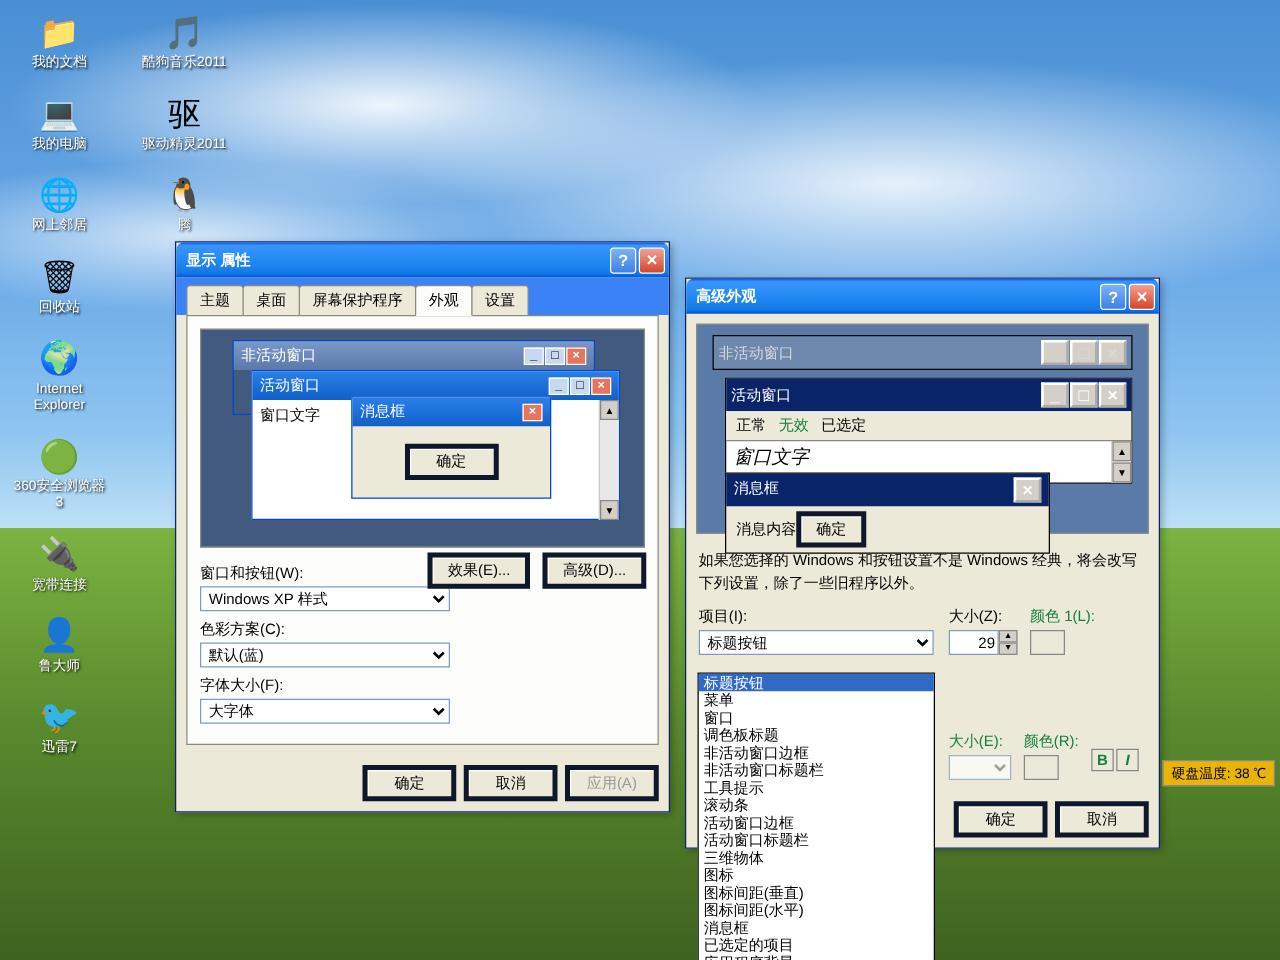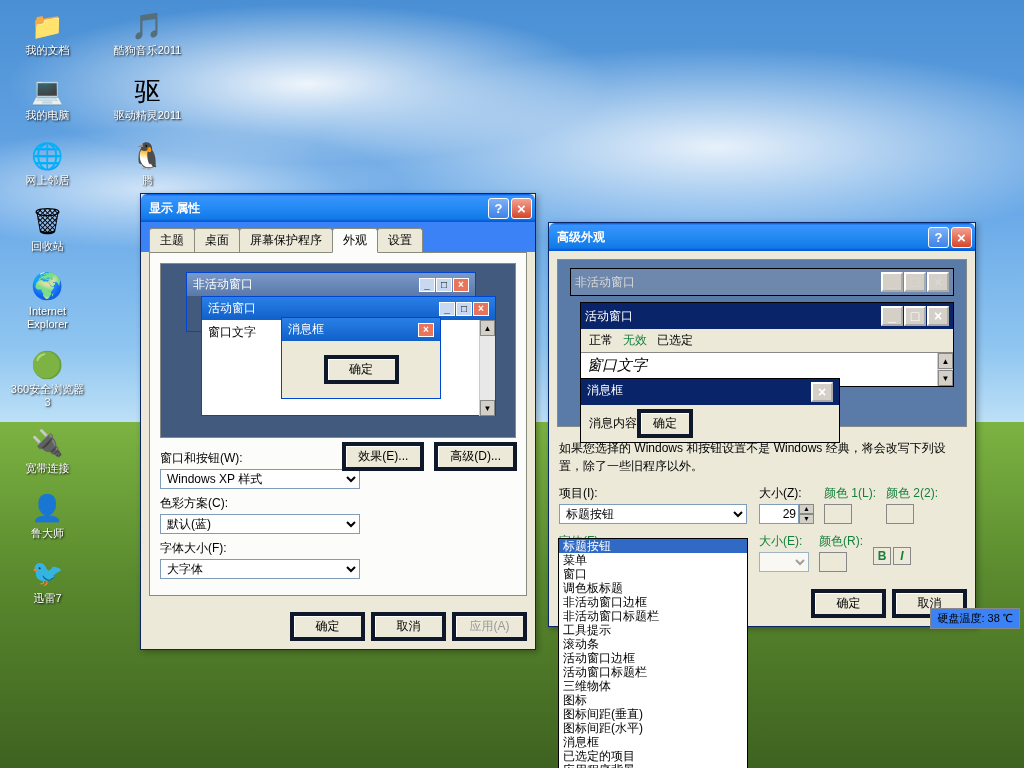--- a/index.html
+++ b/index.html
@@ -41,21 +41,21 @@
 .adv-preview{background:#5a7aa8;border:1px solid #888;height:168px;position:relative;margin:8px}
 .adv-note{padding:4px 10px;line-height:1.5}
 .adv-controls{padding:6px 10px;display:flex;gap:10px;flex-wrap:wrap}
 .dropdown-list{position:absolute;background:#fff;border:1px solid #000;z-index:50;width:190px}
 .dd-item{padding:0 4px;line-height:14px;font-size:12px;cursor:pointer}
 .dd-item.sel{background:#316ac5;color:#fff}
 .spinner{display:flex}
 .spinner input{width:40px;text-align:right}
 .spin-btns{display:flex;flex-direction:column}
 .spin-btn{width:15px;height:10px;background:#d4d0c8;border:1px solid #888;font-size:7px;line-height:7px;text-align:center}
-.hdd-temp{position:absolute;right:4px;top:608px;background:#3b82f6;border:1px solid #888;padding:2px 6px;font-size:11px}
+.hdd-temp{position:absolute;right:4px;top:608px;background:#eab308;border:1px solid #888;padding:2px 6px;font-size:11px}
 .colorbox{width:28px;height:20px;border:1px solid #888;background:#ece9d8;display:inline-block}
 .bi-btn{width:18px;height:18px;border:1px solid #888;background:#ece9d8;font-weight:bold;display:inline-flex;align-items:center;justify-content:center}
 .grey{color:#15803d}
 .awbtn{width:22px;height:20px;background:#d4d0c8;border:2px outset #fff;font-weight:bold;display:flex;align-items:center;justify-content:center;font-size:14px;font-family:Arial}
 </style>
 </head>
 <body>
 
 <div class="clouds"></div>
 
@@ -188,21 +188,21 @@
       <button class="btn">高级(D)...</button>
     </div>
   </div>
   <div class="dlg-btns">
     <button class="btn">确定</button>
     <button class="btn">取消</button>
     <button class="btn disabled">应用(A)</button>
   </div>
 </div>
 
-<div class="window" style="left:548px;top:222px;width:428px">
+<div class="window" style="left:548px;top:222px;width:380px">
   <div class="titlebar">
     <span class="titlebar-text">高级外观</span>
     <div class="titlebar-btns">
       <div class="tbtn help">?</div>
       <div class="tbtn close">×</div>
     </div>
   </div>
   <div class="adv-preview">
     <div style="position:absolute;left:12px;top:8px;right:12px;height:28px;background:#6e87ac;border:1px solid #000;display:flex;align-items:center;padding:0 4px;color:#d8d8d8;font-size:15px">
       <span style="flex:1">非活动窗口</span>

